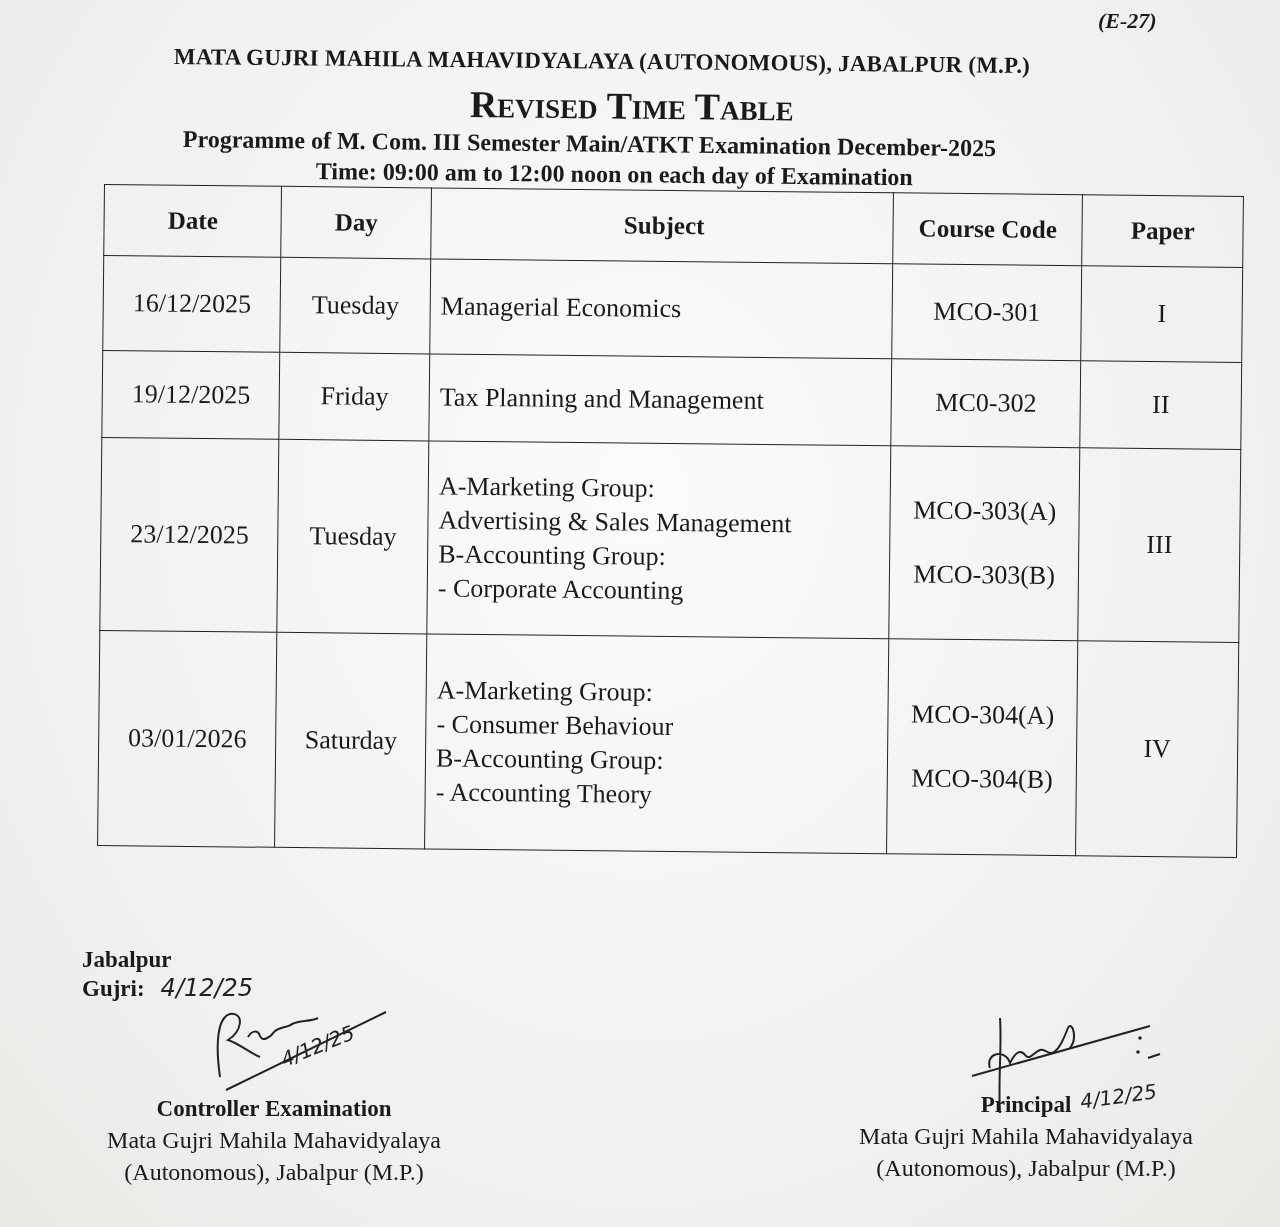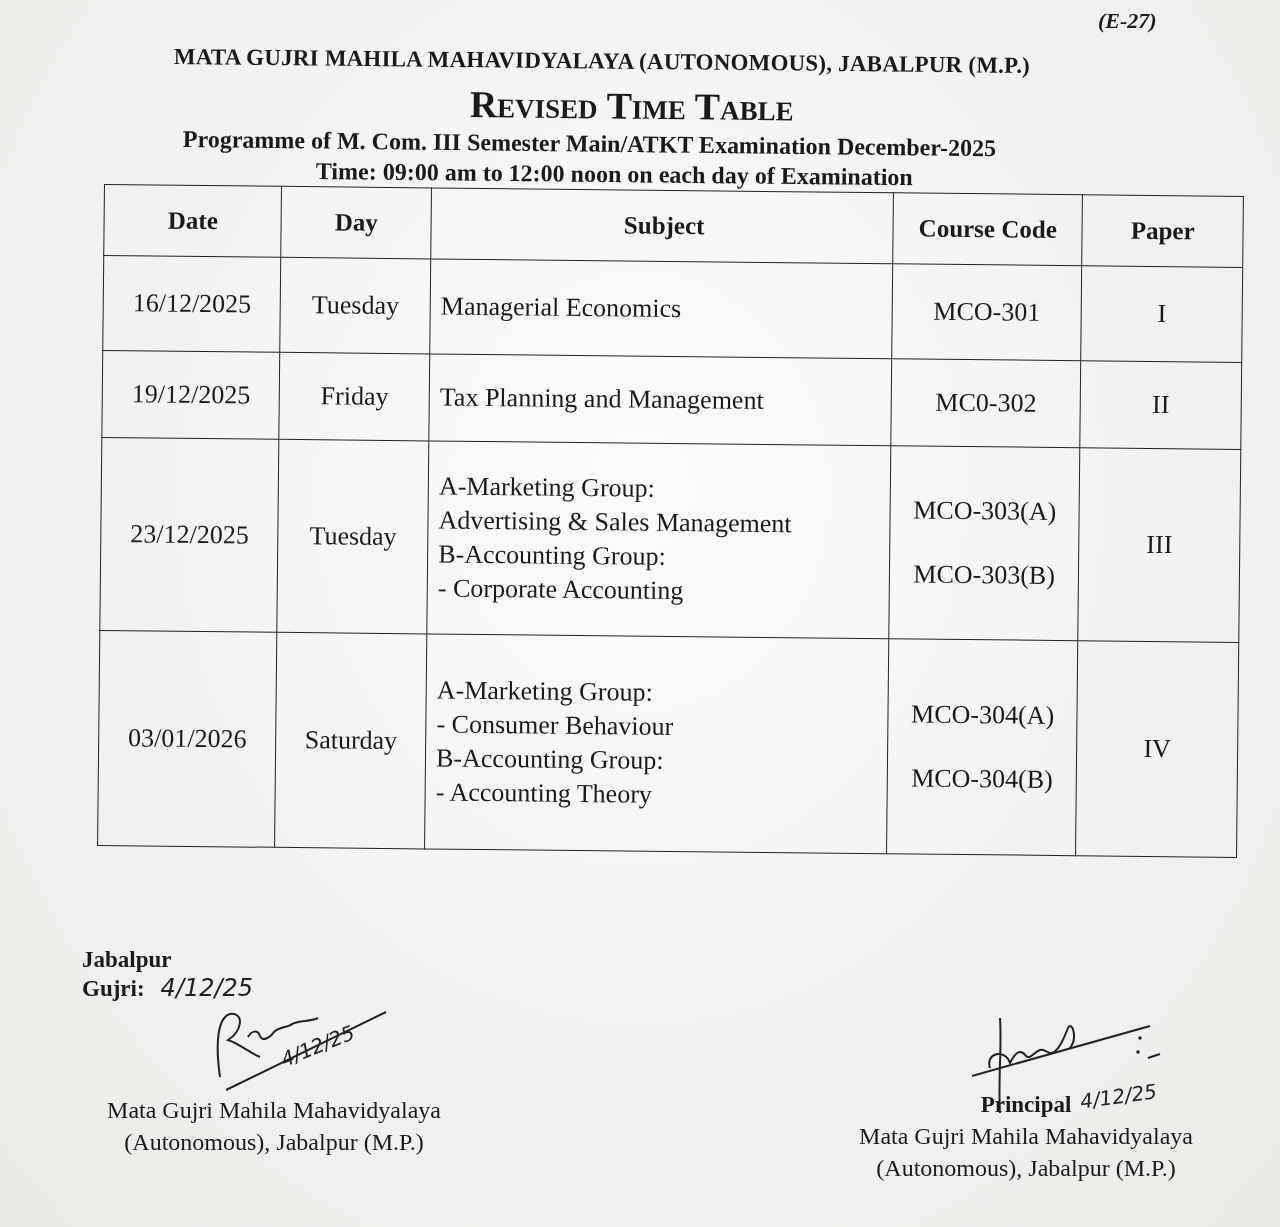--- a/index.html
+++ b/index.html
@@ -191,20 +191,21 @@
   </div>
 </div>
 
 <svg class="sig-left" viewBox="0 0 200 90">
   <path d="M20 75 C15 40, 18 15, 30 12 C45 10, 42 30, 28 38 C40 42, 48 50, 60 55 M48 35 C52 28, 58 28, 60 34 C62 40, 70 36, 74 30 C80 24, 88 26, 92 22 C100 18, 110 20, 118 16" fill="none" stroke="#222" stroke-width="2"></path>
   <line x1="26" y1="88" x2="186" y2="10" stroke="#222" stroke-width="2"></line>
   <text x="80" y="58" font-family="DejaVu Sans, sans-serif" font-size="20" font-style="italic" fill="#222" transform="rotate(-22 100 50)">4/12/25</text>
 </svg>
 
 <div class="ctrl-block">
+  <div class="ctrl-title">Controller Examination</div>
   <div class="ctrl-line">Mata Gujri Mahila Mahavidyalaya</div>
   <div class="ctrl-line">(Autonomous), Jabalpur (M.P.)</div>
 </div>
 
 <svg class="sig-right" viewBox="0 0 210 110">
   <path d="M40 10 C42 40, 38 70, 40 105 M30 60 C25 45, 45 40, 50 55 C55 45, 60 40, 66 48 C70 52, 74 44, 80 42 C86 40, 88 48, 94 44 C100 40, 104 30, 108 20 C112 12, 118 30, 110 40" fill="none" stroke="#222" stroke-width="2"></path>
   <line x1="12" y1="68" x2="190" y2="18" stroke="#222" stroke-width="2"></line>
   <circle cx="180" cy="30" r="1.8" fill="#222"></circle>
   <circle cx="178" cy="44" r="1.8" fill="#222"></circle>
   <line x1="188" y1="50" x2="200" y2="46" stroke="#222" stroke-width="2"></line>

